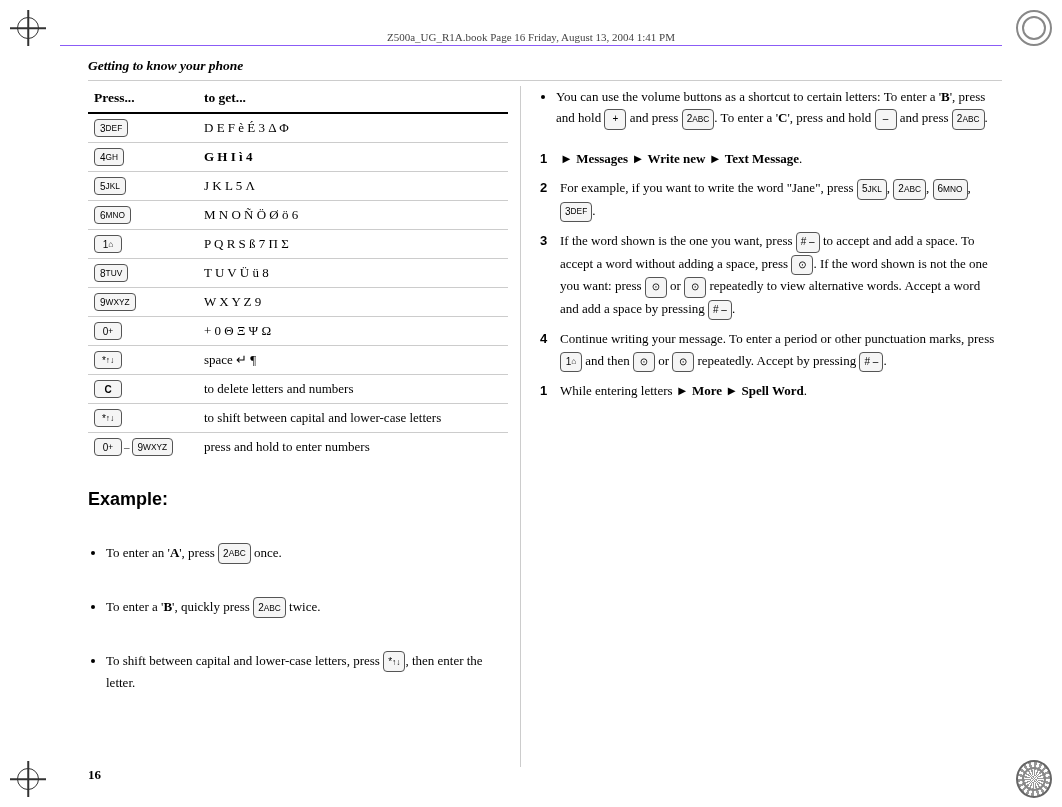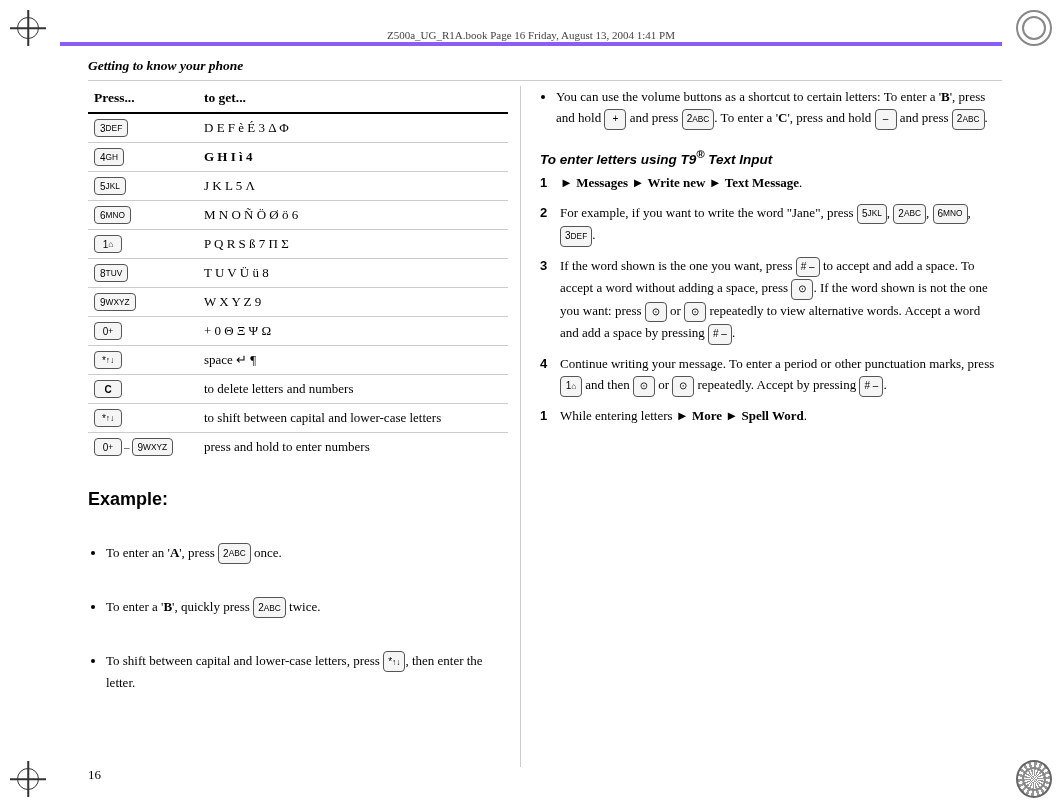--- a/index.html
+++ b/index.html
@@ -77,41 +77,41 @@
       position: absolute;
       top: 28px;
       left: 60px;
       right: 60px;
       height: 18px;
       display: flex;
       align-items: center;
       justify-content: center;
       font-size: 11px;
       color: #444;
-      border-bottom: 4px solid #8b5cf6;
+      border-bottom: 1px solid #8b5cf6;
     }
 
     
     .page-title {
       position: absolute;
       top: 58px;
       left: 88px;
       font-size: 13.5px;
       font-weight: bold;
       font-style: italic;
       color: #000;
     }
 
     
     .page-number {
       position: absolute;
       bottom: 24px;
       left: 88px;
       font-size: 13px;
-      font-weight: normal;
+      font-weight: bold;
       color: #000;
     }
 
     
     .left-col {
       position: absolute;
       top: 86px;
       left: 88px;
       width: 420px;
     }
@@ -344,21 +344,20 @@
         and press
         <span class="key-btn key-btn-small">2 <small>ABC</small></span>.
         To enter a '<b>C</b>', press and hol<span style="text-decoration:none;">d</span>
         <span class="key-btn key-btn-small">–</span>
         and press
         <span class="key-btn key-btn-small">2 <small>ABC</small></span>.
       </li>
     </ul>
   </div>
 
-  <div class="section-heading">To enter letters using T9<sup>®</sup> Text Input</div>
   <ol class="numbered-list" id="t9-list">
     <li>
       <span class="num">1</span>
       <span>► <b>Messages</b> ► <b>Write new</b> ► <b>Text Message</b>.</span>
     </li>
     <li>
       <span class="num">2</span>
       <span>For example, if you want to write the word "Jane", press
         <span class="key-btn key-btn-small">5 <small>JKL</small></span>,
         <span class="key-btn key-btn-small">2 <small>ABC</small></span>,

